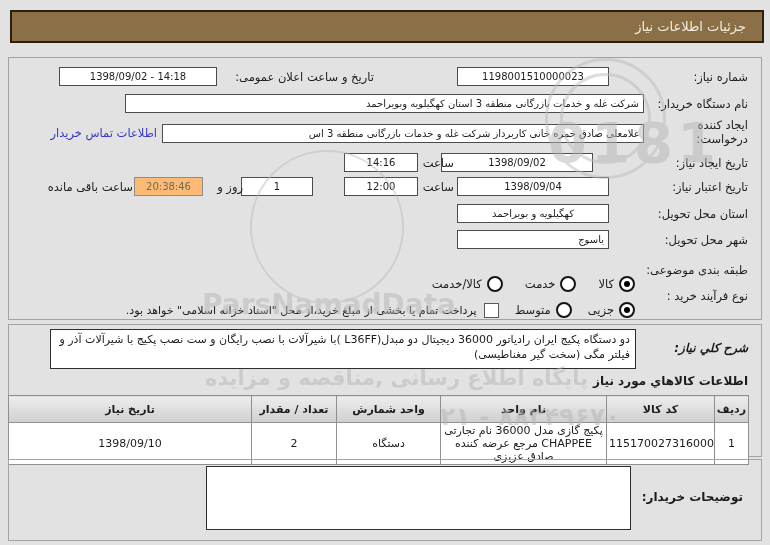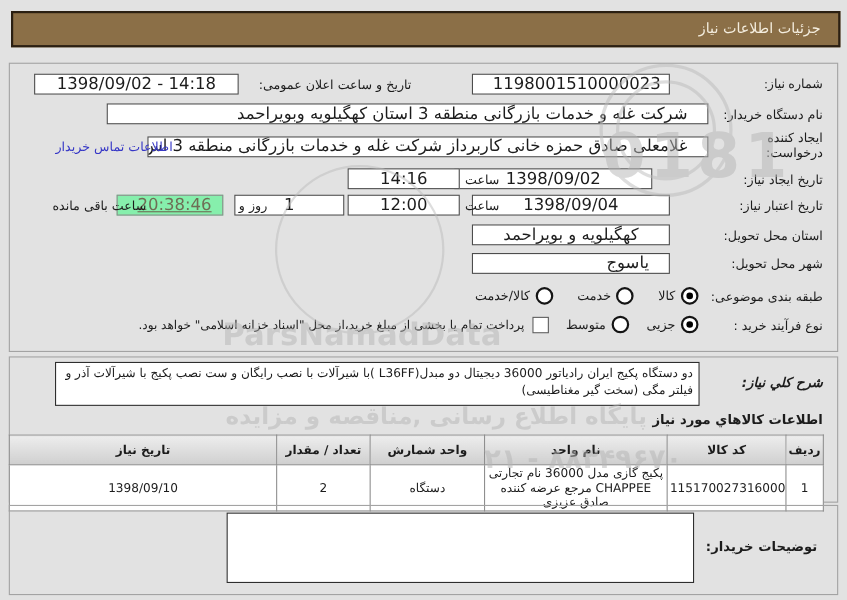--- a/index.html
+++ b/index.html
@@ -17,31 +17,31 @@
     text-align:right;padding-left:2px;padding-right:16px;z-index:1;
   }
   .groupbox{border:1px solid #a3a3a3;background:transparent;z-index:1;}
   #groupA{left:8px;top:57px;width:752px;height:261px;}
   #groupB{left:8px;top:324px;width:752px;height:131px;}
   #groupC{left:8px;top:459px;width:752px;height:80px;}
   .lbl{white-space:nowrap;line-height:19px;}
   .bold{font-weight:bold;font-size:12px;}
   .input{
     background:#fff;border:1px solid #4c4c4c;height:17px;line-height:17px;
-    font-size:15px;overflow:hidden;white-space:nowrap;padding:0 18px;box-sizing:content-box;
+    font-size:10px;overflow:hidden;white-space:nowrap;padding:0 4px;box-sizing:content-box;
   }
   .center{text-align:center;}
   .ltr{direction:ltr;unicode-bidi:embed;}
   .link{color:#3637c6;cursor:pointer;line-height:19px;white-space:nowrap;}
-  .yellowbox{background:#86efac;border:1px solid #8d8d8d;color:#6e6e55;text-decoration:underline;}
+  .yellowbox{background:#fdba74;border:1px solid #8d8d8d;color:#6e6e55;}
   .radio{width:12px;height:12px;border:2px solid #141414;border-radius:50%;background:#fff;display:inline-block;vertical-align:-2px;}
   .radio.checked::after{content:'';display:block;width:6px;height:6px;margin:3px;background:#000;border-radius:50%;}
   .checkbox{width:13px;height:13px;background:#fff;border:1px solid #5a5a5a;display:inline-block;vertical-align:-2px;}
   .optrow{display:flex;flex-direction:row;gap:22px;align-items:center;}
-  .opt{display:flex;align-items:center;gap:5px;white-space:nowrap;}
+  .opt{display:flex;align-items:center;gap:5px;white-space:nowrap;margin-top:15px;}
   
   #descBox{right:125px;top:4px;width:574px;height:34px;background:#fff;border:1px solid #2e2e2e;
     font-size:11px;line-height:15px;padding:2px 5px;text-align:right;overflow:hidden;z-index:1;}
   #notesBox{right:130px;top:6px;width:423px;height:62px;background:#fff;border:1px solid #2e2e2e;z-index:1;}
   
   table{border-collapse:collapse;table-layout:fixed;width:740px;background:#fff;}
   th,td{border:1px solid #8f8f8f;font-size:11px;padding:1px 2px;text-align:center;overflow:hidden;}
   th{background:linear-gradient(#ededed,#cfcfcf);font-weight:bold;height:24px;}
   td{height:28px;line-height:13px;}
   
@@ -49,21 +49,21 @@
   .wm-t{position:absolute;font-weight:bold;white-space:nowrap;}
   .wm-circle{position:absolute;border:3px solid #bcbcbc;border-radius:50%;}
 </style>
 </head>
 <body>
 
 <div id="topbar" class="abs">جزئیات اطلاعات نیاز</div>
 
 <div id="groupA" class="abs groupbox">
 
-  <div class="abs lbl" style="right:13px;top:10px;font-family:Liberation Serif, serif;">شماره نیاز:</div>
+  <div class="abs lbl" style="right:13px;top:10px;">شماره نیاز:</div>
   <div class="abs input center ltr" style="right:152px;top:9px;width:142px;">1198001510000023</div>
   <div class="abs lbl" style="right:387px;top:10px;">تاریخ و ساعت اعلان عمومی:</div>
   <div class="abs input center ltr" style="right:544px;top:9px;width:148px;">1398/09/02 - 14:18</div>
 
   <div class="abs lbl" style="right:13px;top:37px;">نام دستگاه خریدار:</div>
   <div class="abs input" style="right:117px;top:36px;width:509px;text-align:right;">شرکت غله و خدمات بازرگانی منطقه 3 استان کهگیلویه وبویراحمد</div>
 
   <div class="abs lbl" style="right:13px;top:60px;width:92px;white-space:normal;line-height:14px;">ایجاد کننده درخواست:</div>
   <div class="abs input" style="right:117px;top:66px;width:472px;text-align:right;">غلامعلی صادق حمزه خانی کاربرداز شرکت غله و خدمات بازرگانی منطقه 3 اس</div>
   <div class="abs link" style="right:604px;top:66px;">اطلاعات تماس خریدار</div>

